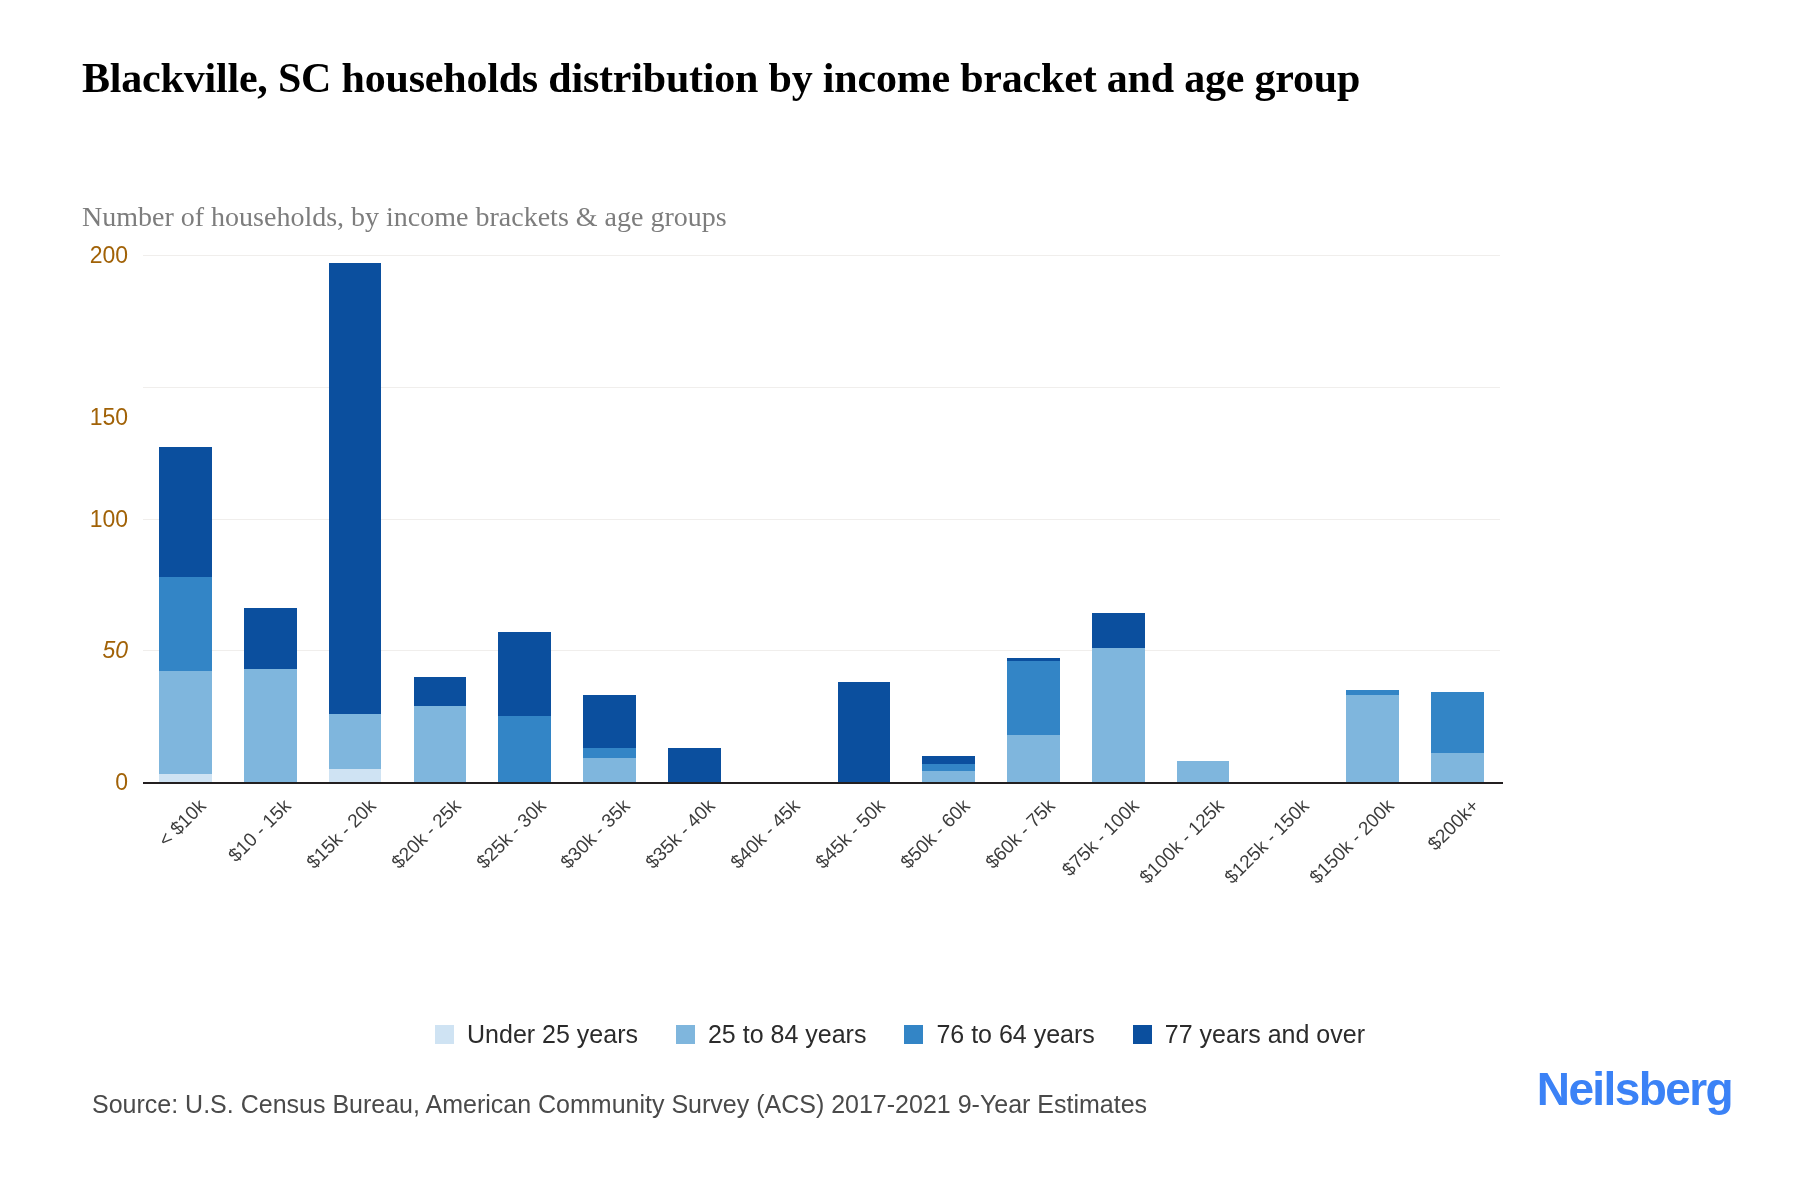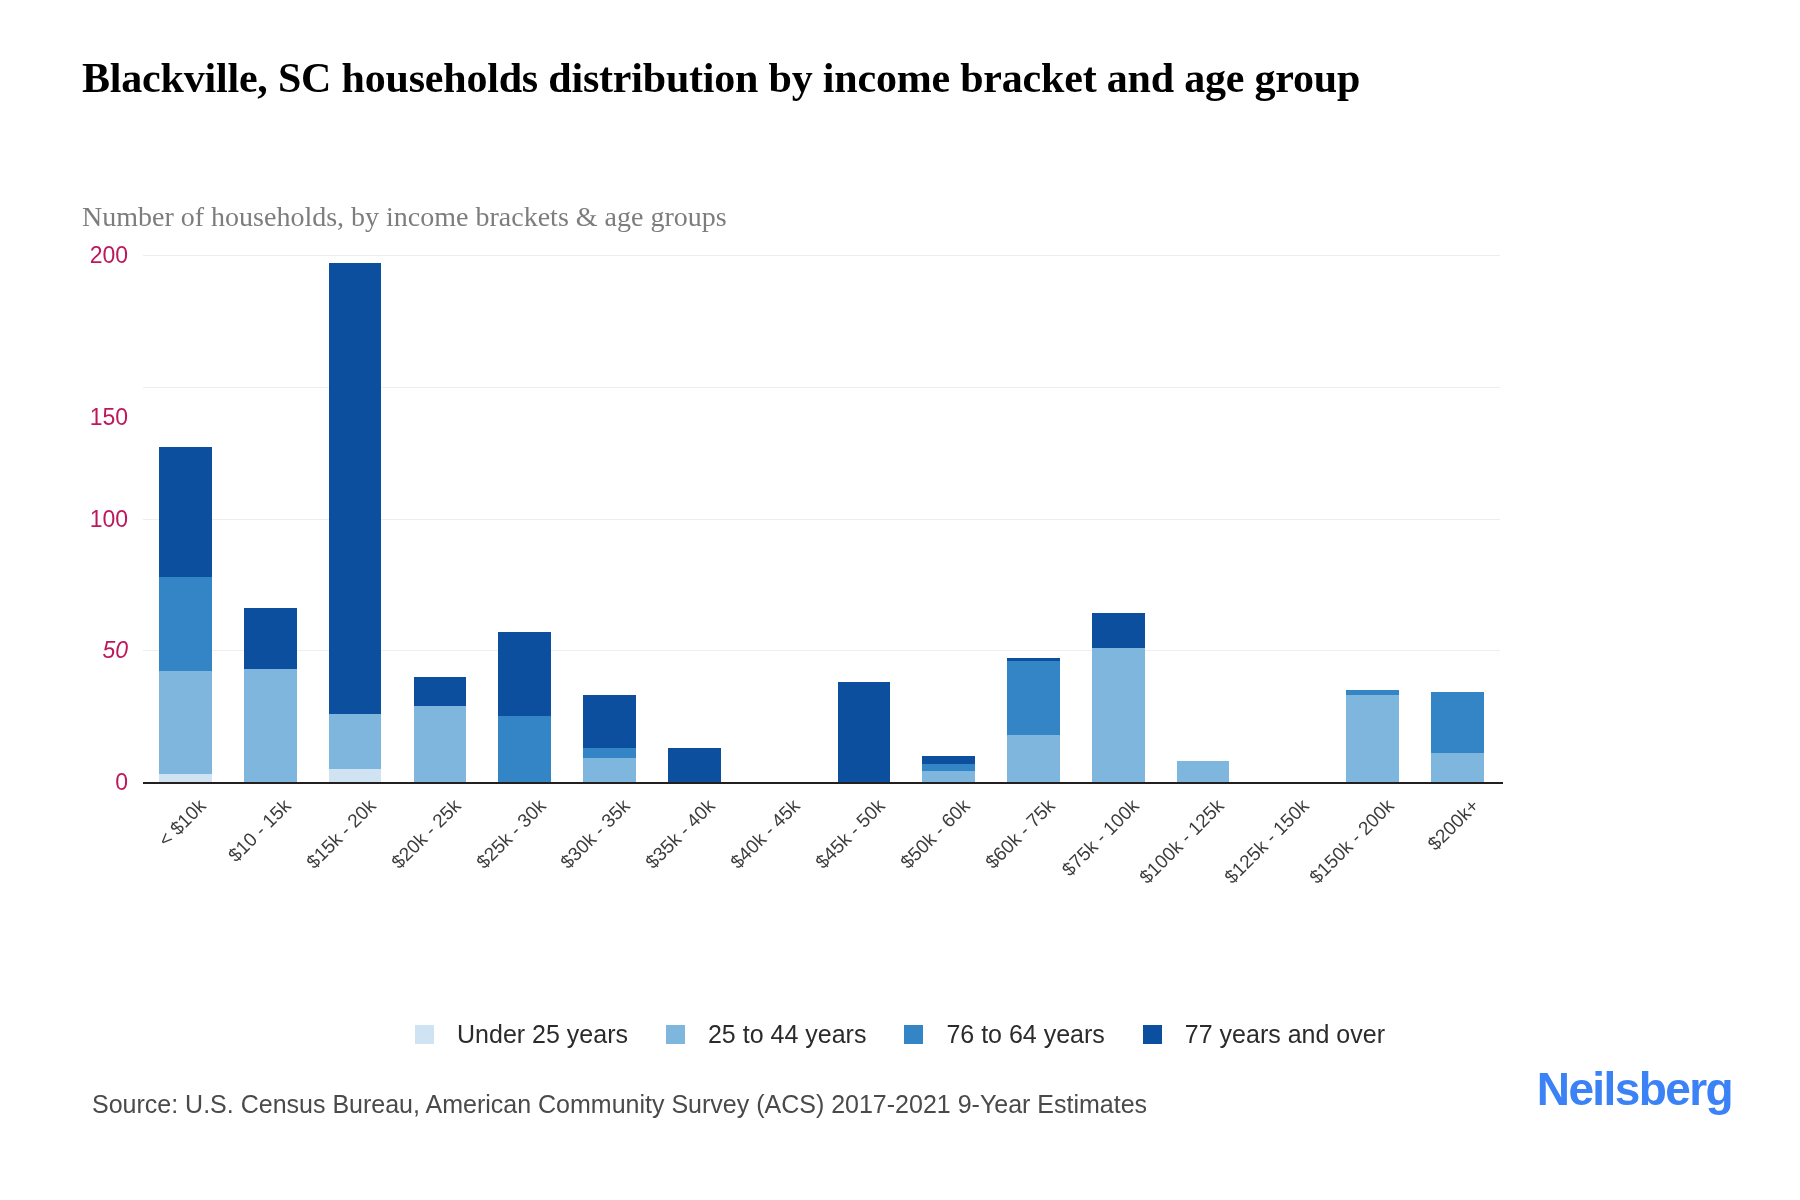--- a/index.html
+++ b/index.html
@@ -53,21 +53,21 @@
     width: 100%;
     height: 1px;
     background: #f0eeec;
   }
   .axis-label-y {
     position: absolute;
     right: 1672px;          
     width: 120px;
     text-align: right;
     font-size: 23px;
-    color: #be185d;
+    color: #a16207;
     font-family: "Liberation Sans", sans-serif;
     transform: translateY(-13px);
   }
   #x-axis-line {
     position: absolute;
     left: 143px;
     top: 782px;
     width: 1360px;
     height: 2px;
     background: #231f20;
@@ -101,21 +101,21 @@
     top: 1020px;
     width: 1800px;
     display: flex;
     justify-content: center;
     align-items: center;
     gap: 38px;
   }
   .legend-item {
     display: flex;
     align-items: center;
-    gap: 23px;
+    gap: 13px;
   }
   .legend-swatch {
     width: 19px;
     height: 19px;
     flex: none;
   }
   .legend-label {
     font-size: 25px;
     color: #2b2b2b;
     font-family: "Liberation Sans", sans-serif;
@@ -243,21 +243,21 @@
     <div class="xtick" style="left: 1467.59px;">$200k+</div>
   </div>
 
 <div id="legend">
     <div class="legend-item">
       <span class="legend-swatch" style="background: rgb(207, 227, 243);"></span>
       <span class="legend-label">Under 25 years</span>
     </div>
     <div class="legend-item">
       <span class="legend-swatch" style="background: rgb(127, 182, 221);"></span>
-      <span class="legend-label">25 to 44 years</span>
+      <span class="legend-label">25 to 84 years</span>
     </div>
     <div class="legend-item">
       <span class="legend-swatch" style="background: rgb(51, 133, 198);"></span>
       <span class="legend-label">76 to 64 years</span>
     </div>
     <div class="legend-item">
       <span class="legend-swatch" style="background: rgb(11, 79, 158);"></span>
       <span class="legend-label">77 years and over</span>
     </div>
   </div>

